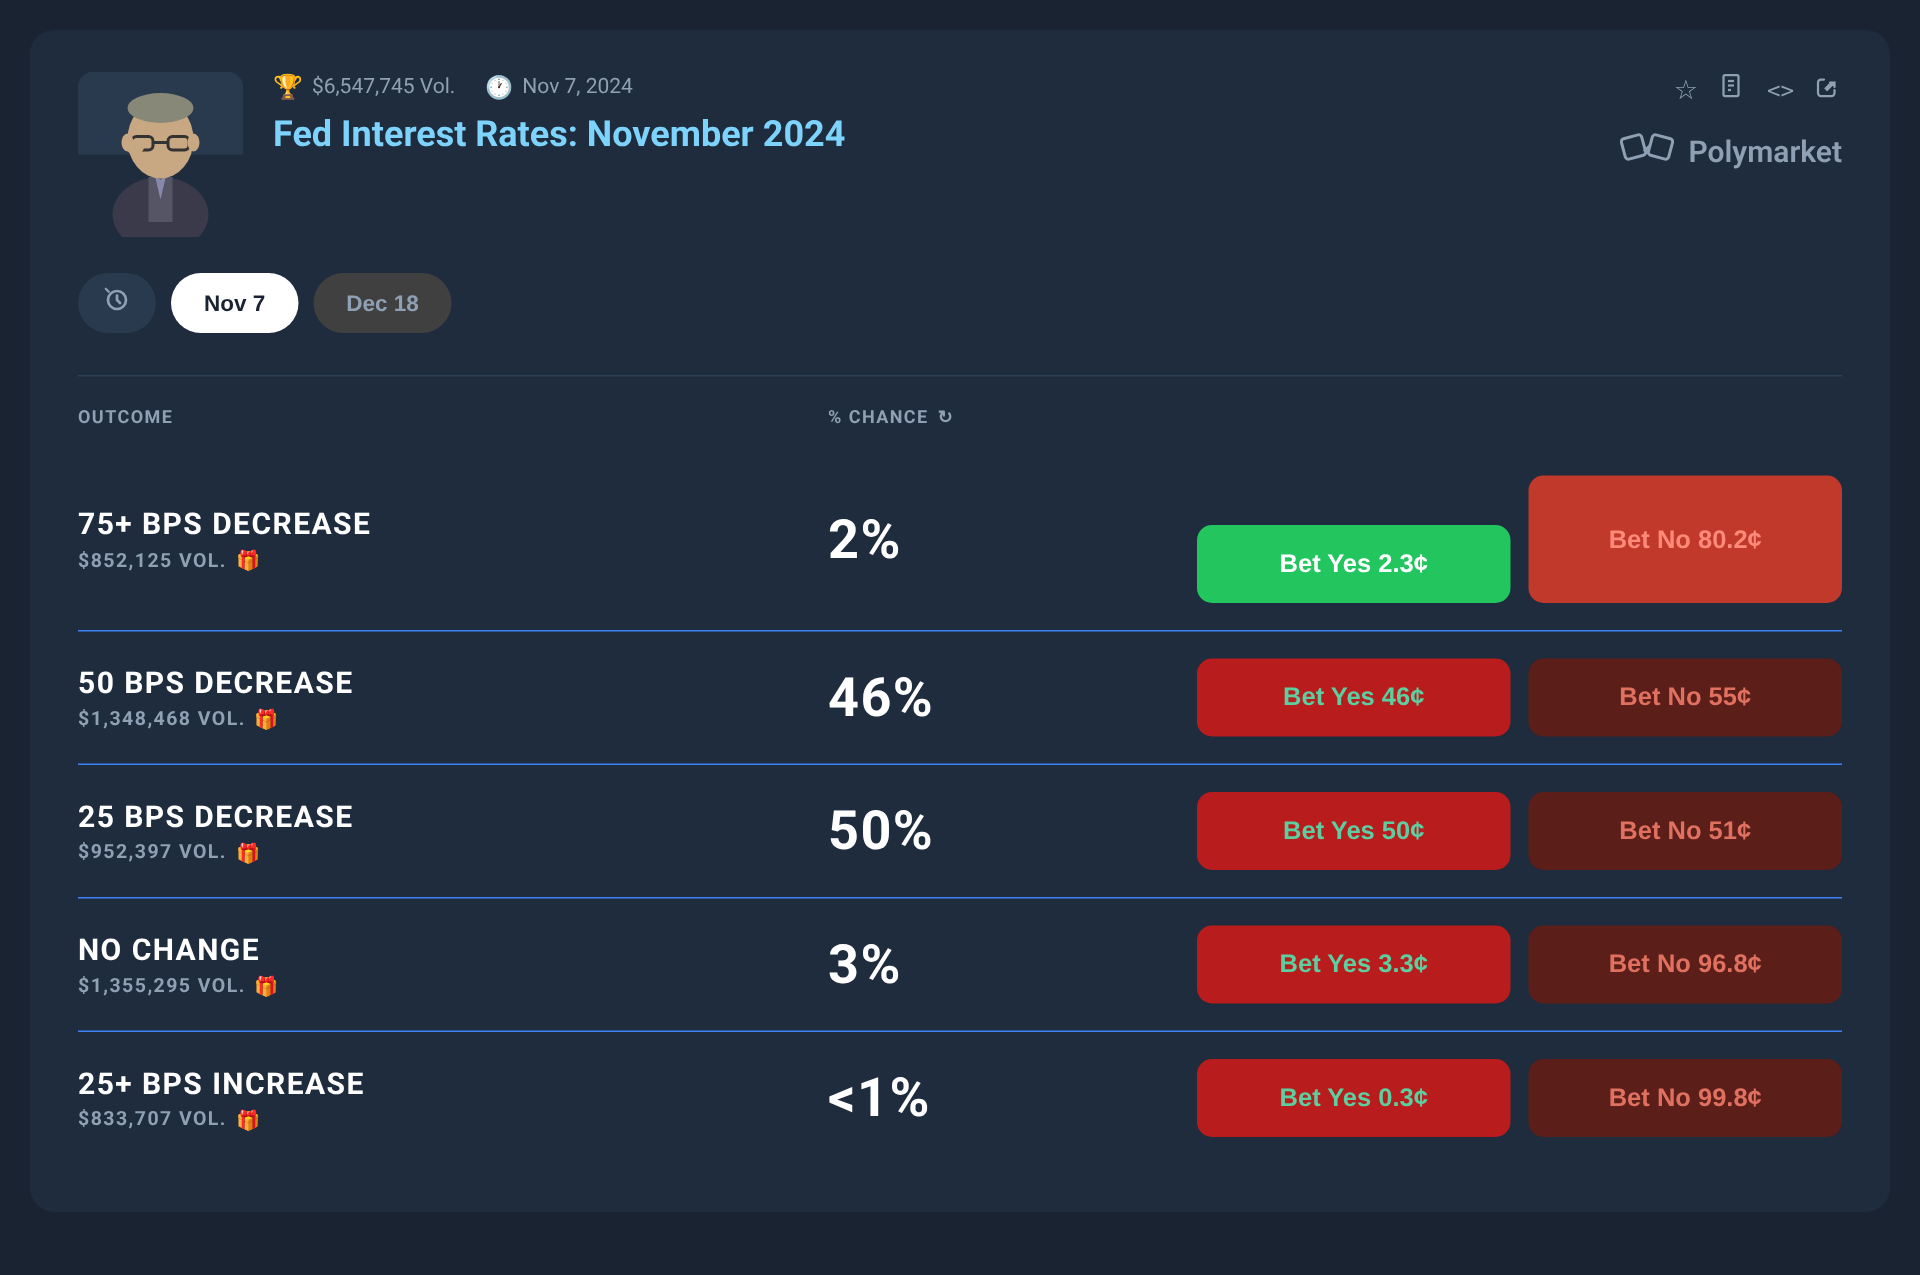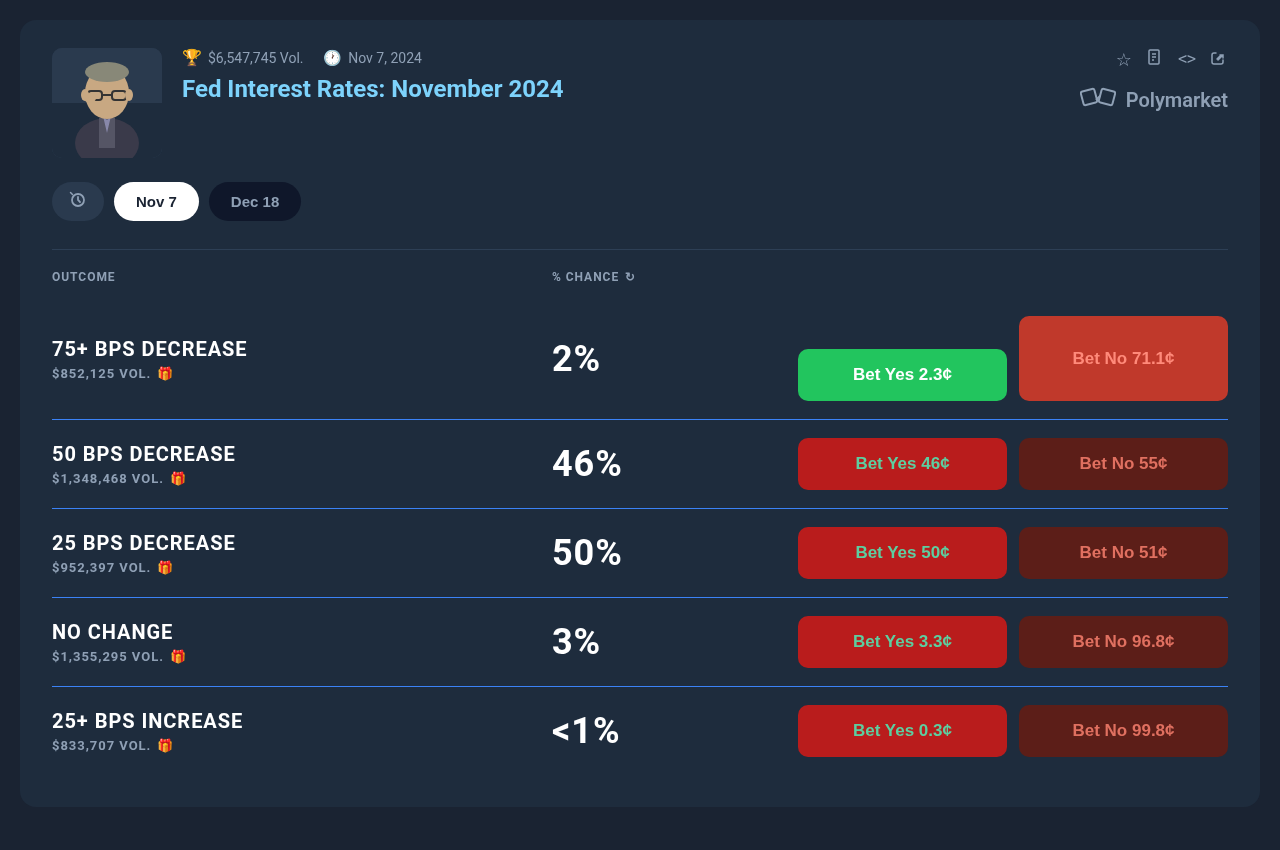--- a/index.html
+++ b/index.html
@@ -105,21 +105,21 @@
       background: #2a3a4e;
       color: #8fa0b5;
       padding: 8px 16px;
       border-radius: 20px;
     }
     .tab-btn.active {
       background: #ffffff;
       color: #1a2332;
     }
     .tab-btn.inactive {
-      background: #0f172a;
+      background: #404040;
       color: #8fa0b5;
     }
     .divider {
       border: none;
       border-top: 1px solid #2d3f55;
       margin-bottom: 20px;
     }
     .table-header {
       display: flex;
       align-items: center;
@@ -327,21 +327,21 @@
       <div class="outcome-vol">
         $852,125 Vol.
         <span style="cursor:pointer;">🎁</span>
       </div>
     </div>
     <div class="col-chance">
       <span class="chance-pct">2%</span>
     </div>
     <div class="bet-buttons">
       <button class="bet-yes bright">Bet Yes 2.3¢</button>
-      <button class="bet-no bright">Bet No 71.1¢</button>
+      <button class="bet-no bright">Bet No 80.2¢</button>
     </div>
   </div>
       <div class="outcome-row">
     <div class="col-outcome">
       <div class="outcome-name">50 bps decrease</div>
       <div class="outcome-vol">
         $1,348,468 Vol.
         <span style="cursor:pointer;">🎁</span>
       </div>
     </div>

